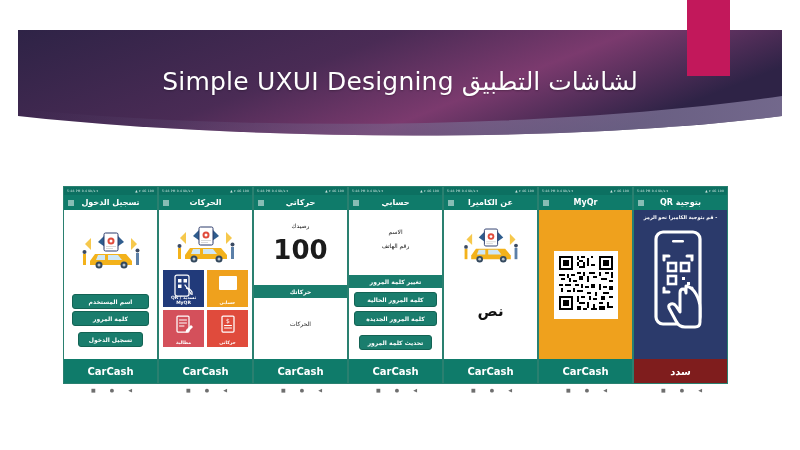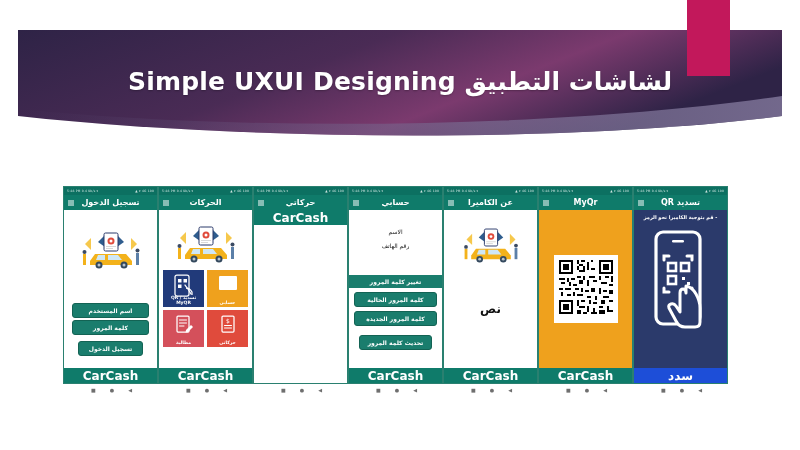--- a/index.html
+++ b/index.html
@@ -20,21 +20,21 @@
     position: absolute; left: 18px; top: 30px; width: 764px; height: 112px;
     z-index: 4;
   }
   #banner-wrap svg { display: block; width: 764px; height: 112px; }
   #banner-title {
     position: absolute; left: 18px; top: 30px; width: 764px; height: 102px;
     display: flex; align-items: center; justify-content: center;
     z-index: 6; pointer-events: none;
   }
   #banner-title span {
-    color: #ffffff; font-size: 25px; font-weight: bold;
+    color: #ffffff; font-size: 25px; font-weight: normal;
     letter-spacing: .2px; direction: rtl; text-align: center;
     text-shadow: 0 1px 2px rgba(0,0,0,.25);
     white-space: nowrap;
   }
 
   
   #phones {
     position: absolute; left: 63px; top: 186px;
     display: flex; gap: 0; z-index: 3;
   }
@@ -63,23 +63,23 @@
     display: flex; flex-direction: column; justify-content: space-between;
   }
   .appbar .menu-icon i { display: block; height: 1px; background: #ffffff; width: 100%; }
   .body-area {
     flex: 1; background: #ffffff; position: relative;
     display: flex; flex-direction: column; overflow: hidden;
   }
   .body-area.orange { background: #efa11d; }
   .body-area.navy   { background: #2b3a6b; }
   .footer {
-    height: 15px; background: #0f7b6a; color: #ffffff;
+    height: 24px; background: #0f7b6a; color: #ffffff;
     display: flex; align-items: center; justify-content: center;
-    font-size: 12px; font-weight: bold;
+    font-size: 10px; font-weight: bold;
   }
   .navbar {
     position: absolute; left: 0; bottom: -13px; width: 95px; height: 12px;
     display: flex; align-items: center; justify-content: center; gap: 14px;
   }
   .navbar span { color: #6f6f6f; font-size: 5px; line-height: 1; }
 
   
   .btn {
     background: #1a7d6d; color: #ffffff; border-radius: 3px;
@@ -115,29 +115,29 @@
   
   .label-sm { font-size: 6px; color: #1a1a1a; direction: rtl; text-align: center; }
   .balance-num { font-size: 26px; font-weight: bold; color: #1b1b1b; text-align: center; line-height: 1; }
   .bar-full {
     background: #1a7d6d; color: #fff; font-size: 6px; font-weight: bold;
     text-align: center; padding: 3px 0; direction: rtl;
   }
   .mid-text { font-size: 6px; color: #222; direction: rtl; text-align: center; }
 
   
-  .big-word { font-size: 12px; font-weight: bold; color: #111; direction: rtl; text-align: center; }
+  .big-word { font-size: 15px; font-weight: bold; color: #111; direction: rtl; text-align: center; }
 
   
   .qrbox { background: #ffffff; padding: 3px; }
   .scan-hint {
     color: #ffffff; font-size: 5px; direction: rtl; text-align: center;
     padding: 4px 4px 2px; font-weight: bold;
   }
-  .footer.sadad { background: #1d4ed8; }
+  .footer.sadad { background: #7f1d1d; }
 </style>
 </head>
 <body>
 
 <div id="slide">
 
   <div id="pink-tab"></div>
 
   <div id="banner-wrap">
     <svg viewBox="0 0 764 112" preserveAspectRatio="none">
@@ -311,20 +311,26 @@
         <span>5:48 PM 0.4 Kb/s  ▾</span>
         <span>▲ ▾ 4G 100</span>
       </div>
       <div class="appbar">
         <span class="menu-icon">
             <i></i>
             <i></i>
             <i></i>
           </span>
         <span>حركاتي</span>
+      </div>
+      <div class="body-area">
+        <div class="label-sm" style="margin-top:12px">رصيدك</div>
+        <div class="balance-num" style="margin-top:8px">100</div>
+        <div class="bar-full" style="margin-top:22px">حركاتك</div>
+        <div class="mid-text" style="margin-top:22px">الحركات</div>
       </div>
       <div class="footer">CarCash</div>
       <div class="navbar">
         <span>■</span>
         <span>●</span>
         <span>◀</span>
       </div>
     </div>
 
     <div class="phone">
@@ -505,21 +511,21 @@
       <div class="statusbar">
         <span>5:48 PM 0.4 Kb/s  ▾</span>
         <span>▲ ▾ 4G 100</span>
       </div>
       <div class="appbar">
         <span class="menu-icon">
             <i></i>
             <i></i>
             <i></i>
           </span>
-        <span>تسديد QR</span>
+        <span>بتوجية QR</span>
       </div>
       <div class="body-area navy">
         <div class="scan-hint">- قم بتوجية الكاميرا نحو الرمز</div>
         <div class="illus" style="margin-top:4px">
           <svg width="62" height="108" viewBox="0 0 62 108">
             <rect x="6" y="6" width="44" height="92" rx="7" fill="none" stroke="#ffffff" stroke-width="3.2"></rect>
             <rect x="22" y="14" width="12" height="2.6" rx="1.3" fill="#ffffff"></rect>
             <circle cx="28" cy="90" r="2.6" fill="#ffffff"></circle>
             <path d="M14 34 v-4 h5" fill="none" stroke="#ffffff" stroke-width="3" stroke-linecap="round"></path>
             <path d="M42 34 v-4 h-5" fill="none" stroke="#ffffff" stroke-width="3" stroke-linecap="round"></path>

